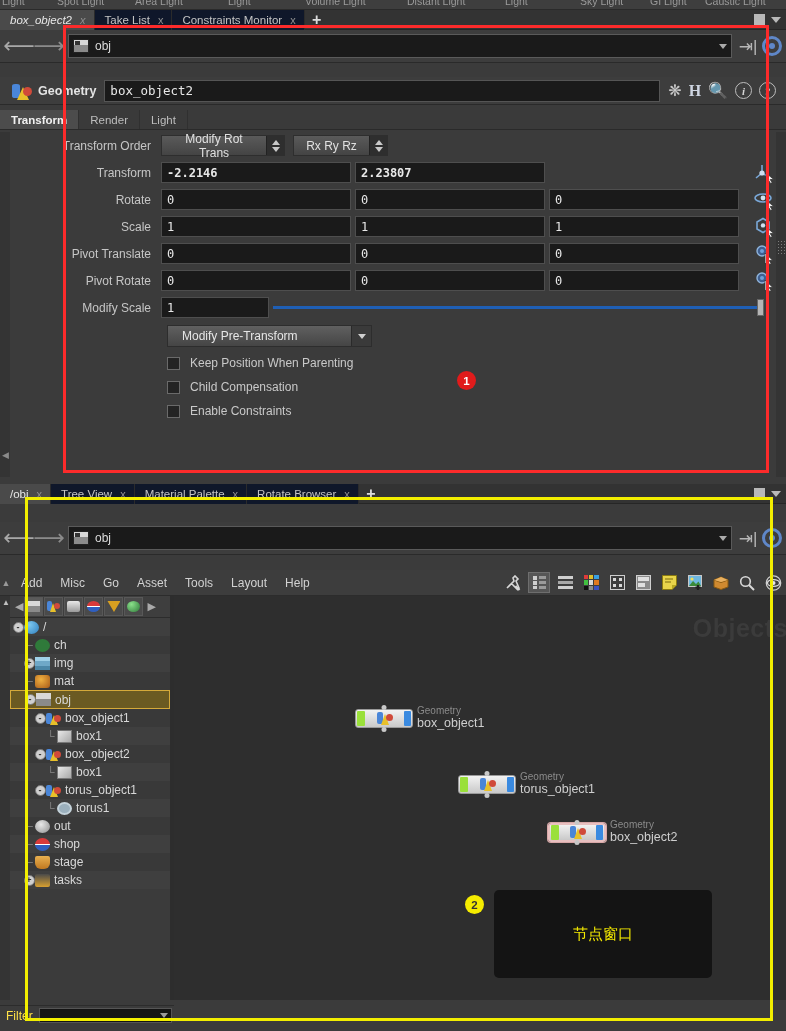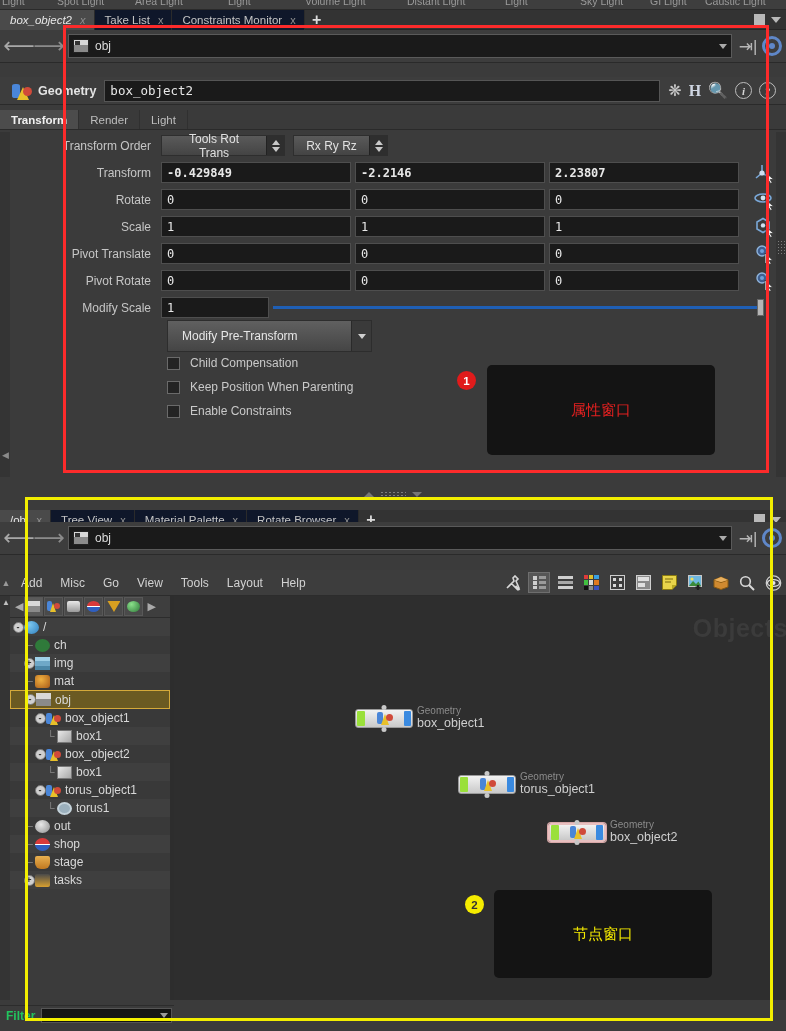--- a/index.html
+++ b/index.html
@@ -178,21 +178,21 @@
   .combo .ctext { padding: 0 12px; flex: 1; text-align: center; }
   .combo .spin {
     width: 18px; height: 100%; background: #2e2e2e;
     display: flex; flex-direction: column; align-items: center; justify-content: center;
     gap: 2px; border-left: 1px solid #222;
   }
   .spin .up { width:0;height:0;border-left:4px solid transparent;border-right:4px solid transparent;border-bottom:5px solid #c8c8c8; }
   .spin .dn { width:0;height:0;border-left:4px solid transparent;border-right:4px solid transparent;border-top:5px solid #c8c8c8; }
 
   .menu-combo {
-    height: 32px; width: 205px; background: linear-gradient(#606060, #454545);
+    height: 22px; width: 205px; background: linear-gradient(#606060, #454545);
     border: 1px solid #2d2d2d; display: flex; align-items: center;
     padding-left: 14px; color: #e6e6e6; font-size: 12px; position: relative;
   }
   .menu-combo .mc-arrow {
     position: absolute; right: 0; top: 0; bottom: 0; width: 20px;
     background: #3a3a3a; display: flex; align-items: center; justify-content: center;
     border-left: 1px solid #2a2a2a;
   }
   .mc-arrow i {
     width:0;height:0;border-left:4px solid transparent;border-right:4px solid transparent;
@@ -346,21 +346,21 @@
   .nn-geo { width:16px; height:13px; position:relative; }
   .nn-labels { margin-left: 4px; line-height: 1.08; }
   .nn-type { font-size: 10px; color: #8a8a8a; }
   .nn-name { font-size: 12.5px; color: #cfcfcf; }
 
   
   .filterbar {
     position: absolute; height: 20px; background: #3b3b3b;
     display: flex; align-items: center; border-top: 1px solid #2c2c2c;
   }
-  .filter-label { font-size: 12px; color: #22c55e; padding: 0 6px; font-weight: bold; }
+  .filter-label { font-size: 12px; color: #fde047; padding: 0 6px; }
   .filter-field {
     flex: 1; height: 15px; background: #141414; border: 1px solid #555;
     position: relative; margin-right: 2px;
   }
   .filter-field .fdrop {
     position:absolute; right:3px; top:4px; width:0;height:0;
     border-left:4px solid transparent;border-right:4px solid transparent;border-top:5px solid #9a9a9a;
   }
 
   
@@ -443,41 +443,40 @@
     <div class="ptab">Render</div>
     <div class="ptab">Light</div>
   </div>
 
   <div class="params" style="top:132px;">
 
     <div class="prow">
       <div class="plabel">Transform Order</div>
       <div class="pfields" style="gap:8px;">
         <div class="combo" style="width:124px;">
-          <span class="ctext">Tools Rot Trans</span>
+          <span class="ctext">Modify Rot Trans</span>
           <span class="spin">
               <i class="up"></i>
               <i class="dn"></i>
             </span>
         </div>
         <div class="combo" style="width:95px;">
           <span class="ctext">Rx Ry Rz</span>
           <span class="spin">
               <i class="up"></i>
               <i class="dn"></i>
             </span>
         </div>
       </div>
       <div class="handle-col"></div>
     </div>
 
     <div class="prow">
       <div class="plabel">Transform</div>
       <div class="pfields">
-        <div class="pf tri bold">-0.429849</div>
         <div class="pf tri bold">-2.2146</div>
         <div class="pf tri bold">2.23807</div>
       </div>
       <div class="handle-col">
         <svg width="24" height="22" viewBox="0 0 24 22">
           <g stroke="#7aa8d8" stroke-width="1.6" fill="none">
             <line x1="9" y1="11" x2="9" y2="3"></line>
             <line x1="9" y1="11" x2="3" y2="16"></line>
             <line x1="9" y1="11" x2="16" y2="15"></line>
           </g>
@@ -567,45 +566,45 @@
       <div class="menu-combo">
         <span>Modify Pre-Transform</span>
         <span class="mc-arrow">
             <i></i>
           </span>
       </div>
     </div>
 
     <div class="cbrow">
       <span class="cbox"></span>
-      <span class="cblabel">Child Compensation</span>
+      <span class="cblabel">Keep Position When Parenting</span>
     </div>
     <div class="cbrow">
       <span class="cbox"></span>
-      <span class="cblabel">Keep Position When Parenting</span>
+      <span class="cblabel">Child Compensation</span>
     </div>
     <div class="cbrow">
       <span class="cbox"></span>
       <span class="cblabel">Enable Constraints</span>
     </div>
   </div>
 
   <div class="gutter" style="left:0; top:132px; width:10px; height:345px;"></div>
   <div class="gutter" style="left:776px; top:132px; width:10px; height:345px;"></div>
   <div style="position:absolute; left:777px; top:240px; width:8px; height:14px;
               background-image: radial-gradient(#7d7d7d 40%, transparent 41%); background-size:3px 3px;"></div>
   <div style="position:absolute; left:2px; top:450px; color:#8a8a8a; font-size:9px;">◀</div>
 
   <div class="splitter" style="top:488px;">
     <span class="sp-tri-u"></span>
     <span class="sp-grip"></span>
     <span class="sp-tri-d"></span>
   </div>
 
-  <div class="tabbar" style="top:484px;margin-top:26px;">
+  <div class="tabbar" style="top:484px;">
     <div class="tab active" style="font-style:normal;">
       <span>/obj</span>
       <span class="x">x</span>
     </div>
     <div class="tab">
       <span>Tree View</span>
       <span class="x">x</span>
     </div>
     <div class="tab">
       <span>Material Palette</span>
@@ -636,21 +635,21 @@
     </div>
     <div class="pin-icon">⇥|</div>
     <div class="target-icon"></div>
   </div>
 
   <div class="menubar" style="top:570px;">
     <span style="width:12px; text-align:center; color:#999; font-size:9px;">▲</span>
     <span class="mbitem">Add</span>
     <span class="mbitem">Misc</span>
     <span class="mbitem">Go</span>
-    <span class="mbitem">View</span>
+    <span class="mbitem">Asset</span>
     <span class="mbitem">Tools</span>
     <span class="mbitem">Layout</span>
     <span class="mbitem">Help</span>
     <span class="mb-icons">
       <span class="ticon">
         <svg width="17" height="16" viewBox="0 0 17 16">
           <path d="M2 13 L9 6 L8 3 L10 1 L13 4 L11 6 L14 13 L12.5 14.5 L6 8" stroke="#d8d8d8" stroke-width="1.6" fill="none"></path>
           <path d="M10.5 11 L14.5 15" stroke="#d8d8d8" stroke-width="2.2"></path>
         </svg>
       </span>
@@ -954,23 +953,20 @@
 
   <div class="filterbar" style="left:0; top:1005px; width:174px;">
     <span class="filter-label">Filter</span>
     <span class="filter-field" placeholder="">
       <i class="fdrop"></i>
     </span>
   </div>
   <div style="position:absolute; left:174px; top:1005px; width:612px; height:26px; background:#3b3b3b;"></div>
 
   <div class="anno-rect red" style="left:63px; top:25px; width:706px; height:448px;"></div>
-  <div class="anno-box red" style="left:487px; top:365px; width:228px; height:90px;">
-    <span>属性窗口</span>
-  </div>
   <div class="anno-bubble red" style="left:457px; top:371px;">1</div>
 
   <div class="anno-rect yel" style="left:25px; top:497px; width:748px; height:524px;"></div>
   <div class="anno-box yel" style="left:494px; top:890px; width:218px; height:88px;">
     <span>节点窗口</span>
   </div>
   <div class="anno-bubble yel" style="left:465px; top:895px;">2</div>
 
 </div>
 

